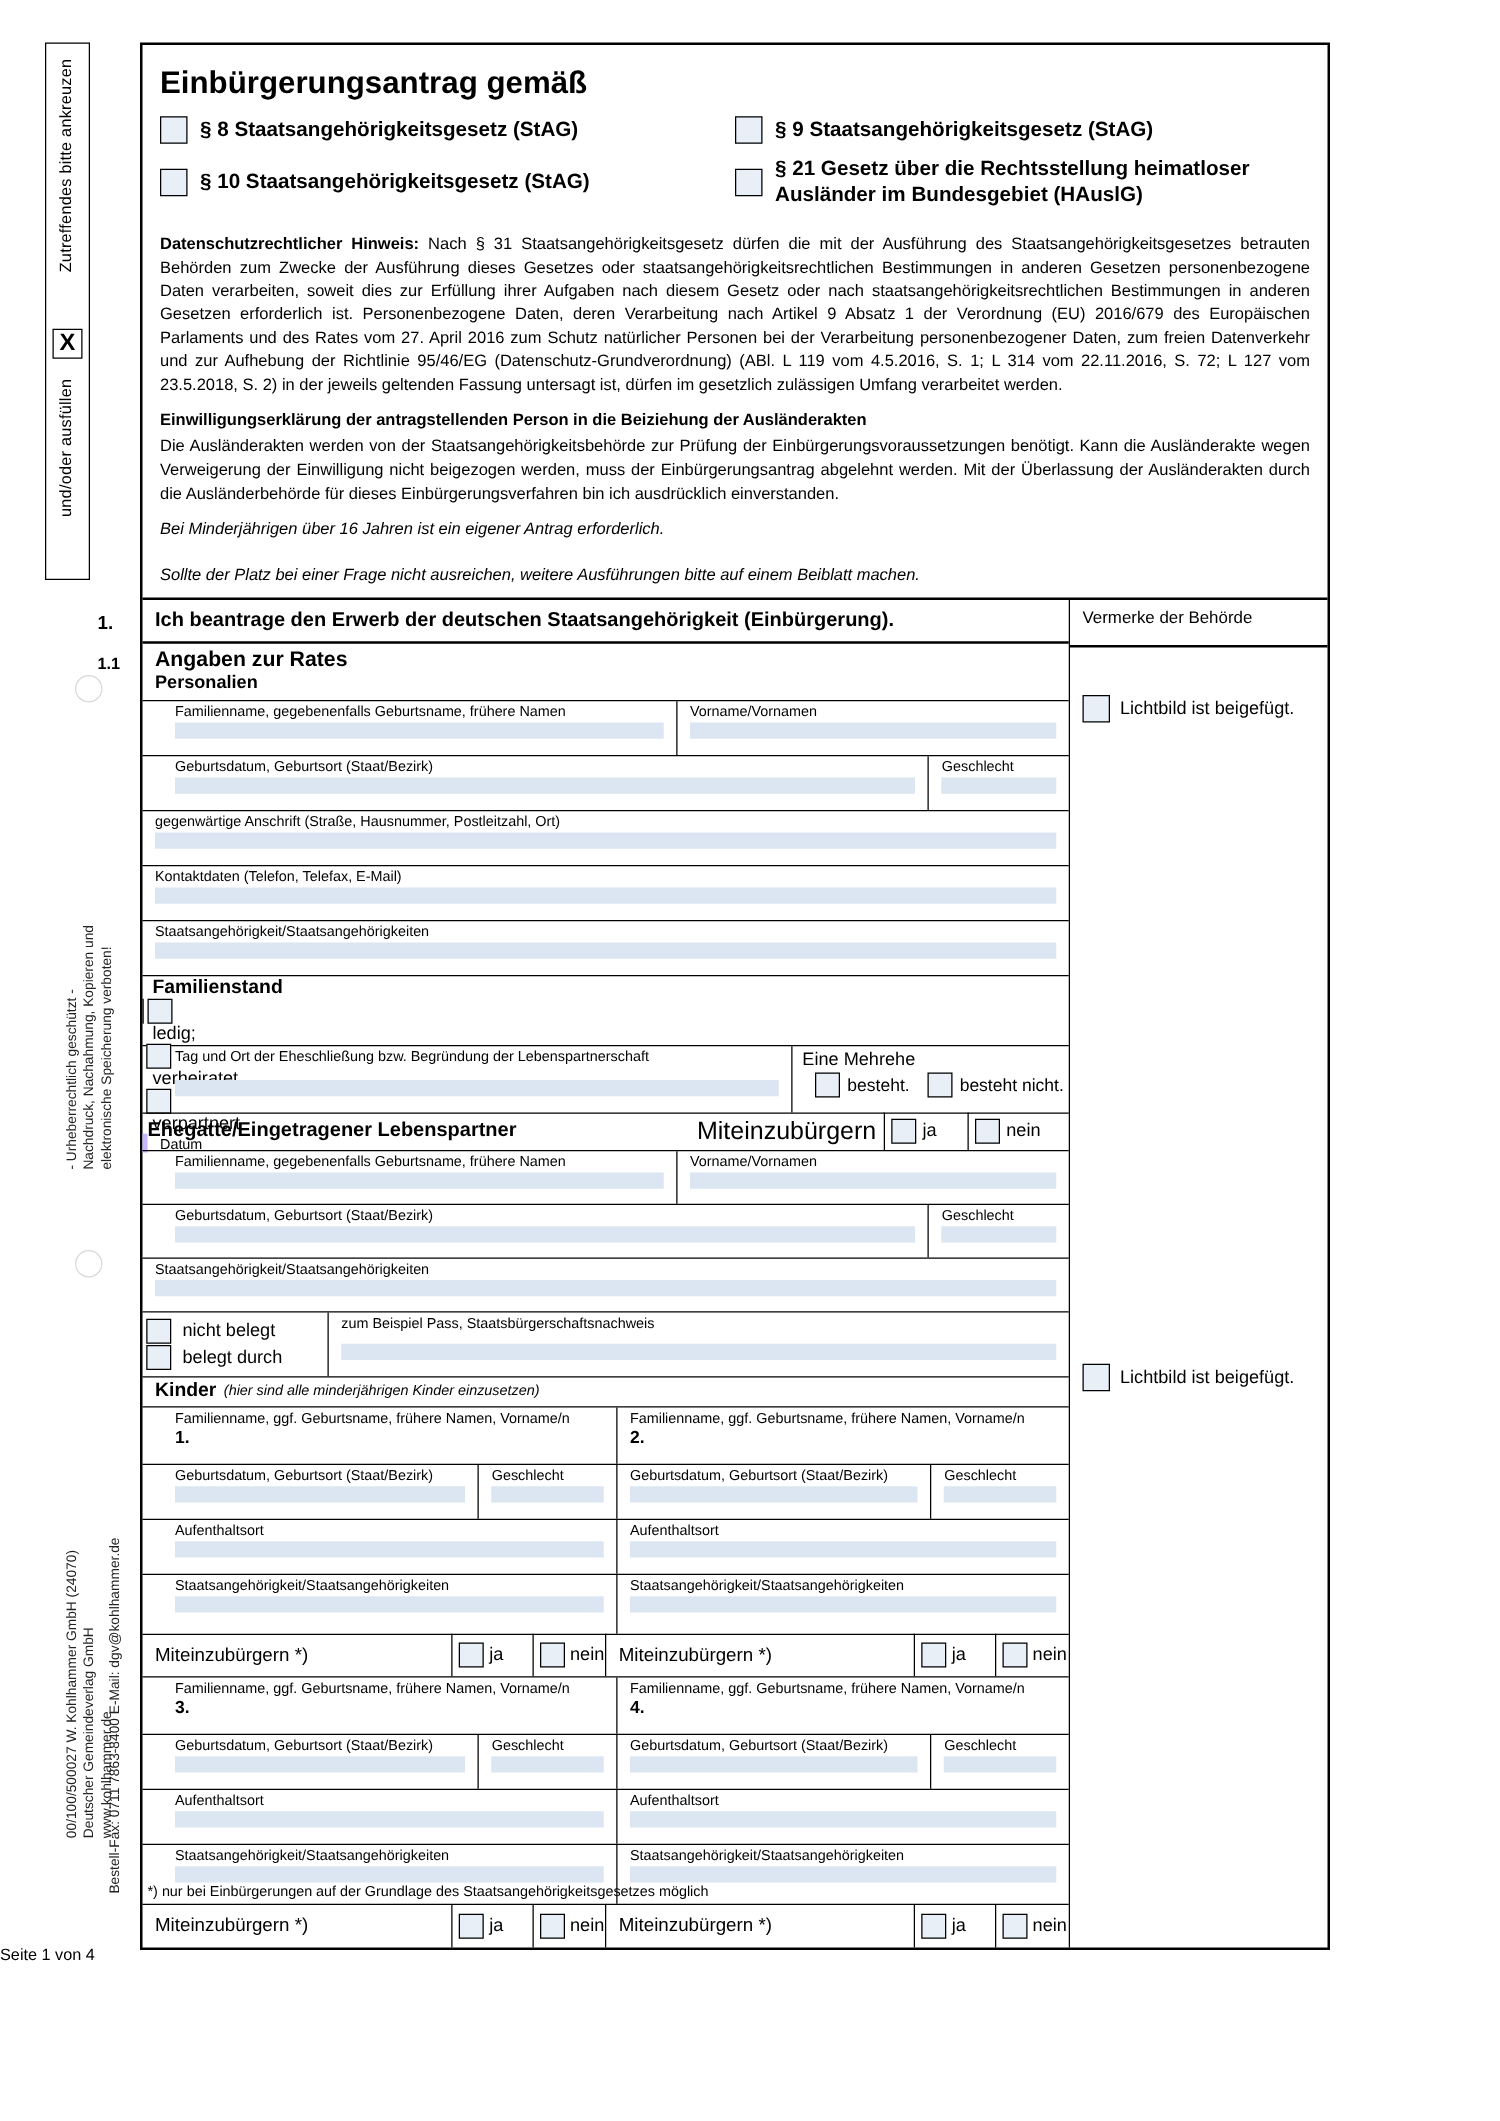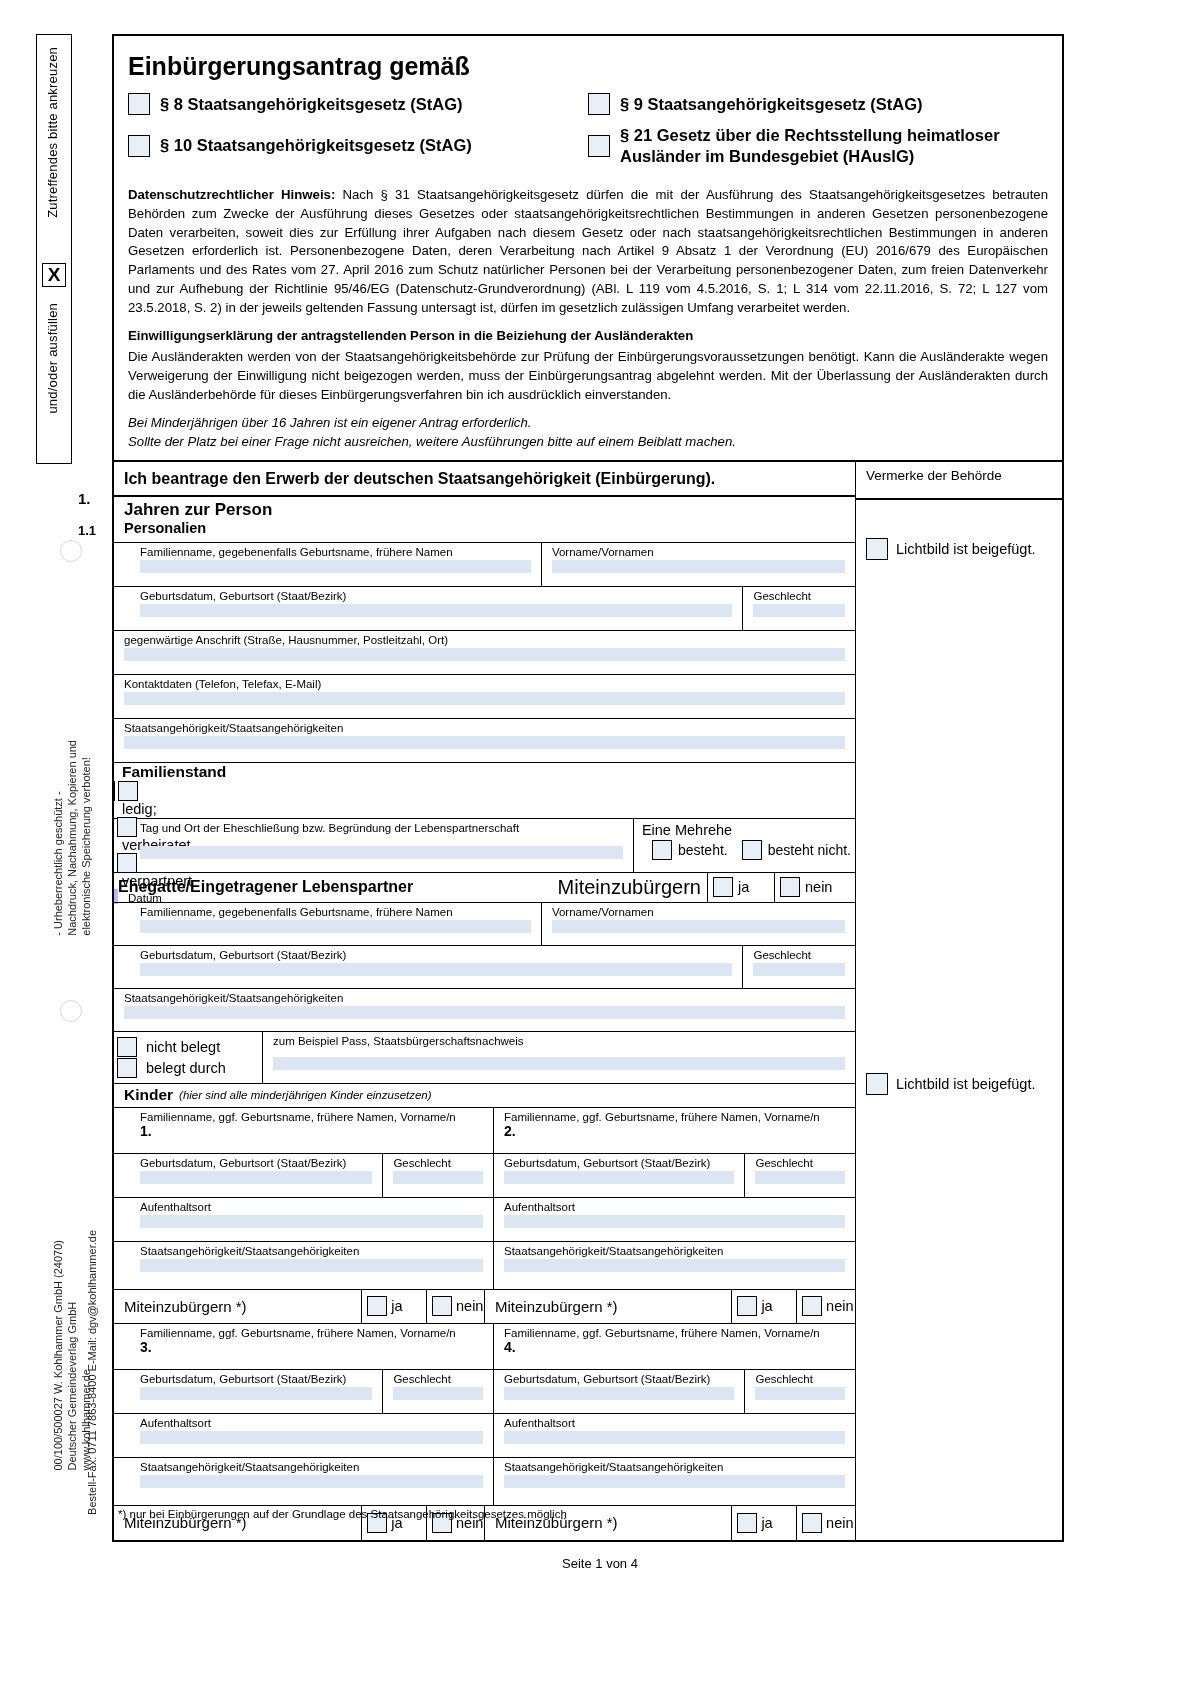--- a/index.html
+++ b/index.html
@@ -234,21 +234,21 @@
   .footnote {
     position: absolute;
     left: 118px;
     top: 1508px;
     font-size: 11.5px;
   }
   .pagenum {
     position: absolute;
     left: 0; right: 0;
     top: 1556px;
-    text-align: center;
+    text-align: left;
     font-size: 13px;
   }
   
   .scan-dot {
     position: absolute;
     border-radius: 50%;
     border: 1px solid #d8d8d8;
   }
 </style>
 </head>
@@ -299,32 +299,32 @@
 
       <p class="body">
         <b>Datenschutzrechtlicher Hinweis:</b><span> Nach § 31 Staatsangehörigkeitsgesetz dürfen die mit der Ausführung des Staatsangehörigkeitsgesetzes betrauten Behörden zum Zwecke der Ausführung dieses Gesetzes oder staatsangehörigkeitsrechtlichen Bestimmungen in anderen Gesetzen personenbezogene Daten verarbeiten, soweit dies zur Erfüllung ihrer Aufgaben nach diesem Gesetz oder nach staatsangehörigkeitsrechtlichen Bestimmungen in anderen Gesetzen erforderlich ist. Personenbezogene Daten, deren Verarbeitung nach Artikel 9 Absatz 1 der Verordnung (EU) 2016/679 des Europäischen Parlaments und des Rates vom 27. April 2016 zum Schutz natürlicher Personen bei der Verarbeitung personenbezogener Daten, zum freien Datenverkehr und zur Aufhebung der Richtlinie 95/46/EG (Datenschutz-Grundverordnung) (ABl. L 119 vom 4.5.2016, S. 1; L 314 vom 22.11.2016, S. 72; L 127 vom 23.5.2018, S. 2) in der jeweils geltenden Fassung untersagt ist, dürfen im gesetzlich zulässigen Umfang verarbeitet werden.</span>
       </p>
 
       <p class="body" style="margin-bottom:2px;">
         <b>Einwilligungserklärung der antragstellenden Person in die Beiziehung der Ausländerakten</b>
       </p>
       <p class="body">Die Ausländerakten werden von der Staatsangehörigkeitsbehörde zur Prüfung der Einbürgerungsvoraussetzungen benötigt. Kann die Ausländerakte wegen Verweigerung der Einwilligung nicht beigezogen werden, muss der Einbürgerungsantrag abgelehnt werden. Mit der Überlassung der Ausländerakten durch die Ausländerbehörde für dieses Einbürgerungsverfahren bin ich ausdrücklich einverstanden.</p>
 
-      <p class="body italic" style="margin-bottom:0;">Bei Minderjährigen über 16 Jahren ist ein eigener Antrag erforderlich.</p>
+      <p class="body italic" style="margin-bottom:18px;">Bei Minderjährigen über 16 Jahren ist ein eigener Antrag erforderlich.</p>
       <p class="body italic" style="margin-bottom:8px;">Sollte der Platz bei einer Frage nicht ausreichen, weitere Ausführungen bitte auf einem Beiblatt machen.</p>
     </div>
 
     <div class="sheet">
 
       <div class="left-col">
 
         <div class="big-claim">Ich beantrage den Erwerb der deutschen Staatsangehörigkeit (Einbürgerung).</div>
 
         <div class="row" style="height:46px;">
-          <div class="hdr2">Jahren zur Person</div>
+          <div class="hdr2">Angaben zur Rates</div>
           <div class="hdr3">Personalien</div>
         </div>
 
         <div class="row split" style="height:44px;">
           <div style="width:420px;" class="">
             <span class="cap">Familienname, gegebenenfalls Geburtsname, frühere Namen</span>
             <div class="fill"></div>
           </div>
           <div style="width:321px;" class="vsep">
             <span class="cap">Vorname/Vornamen</span>

